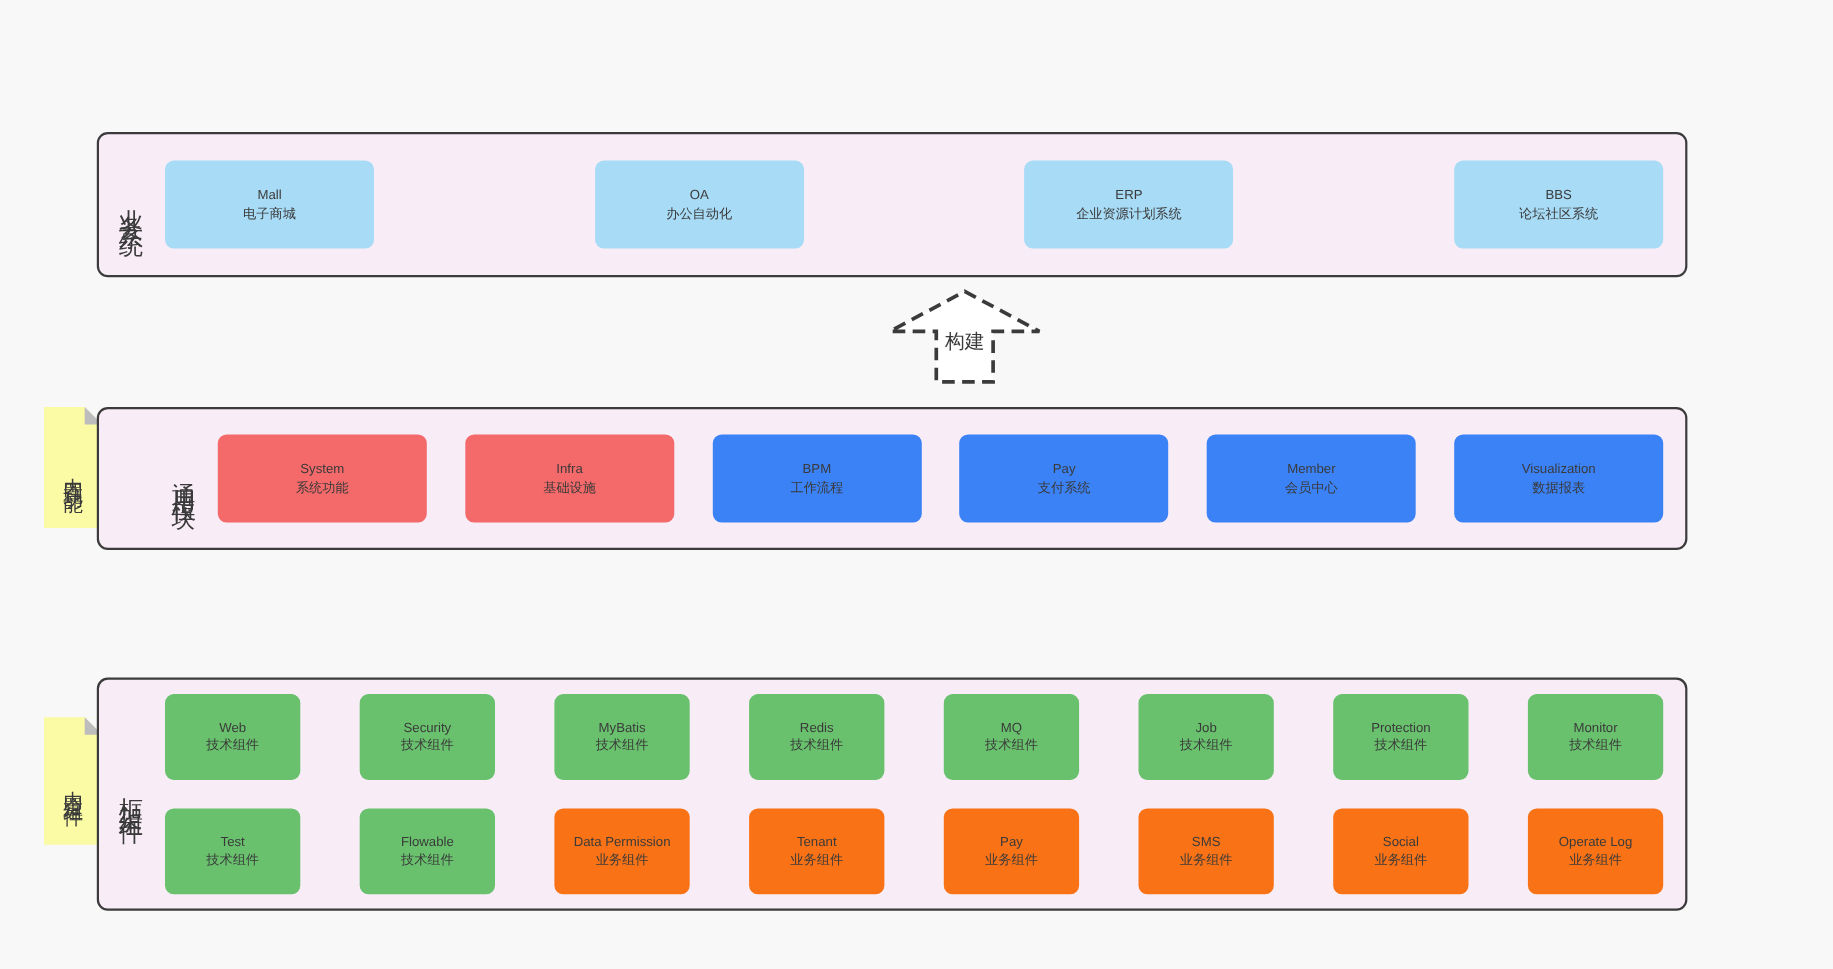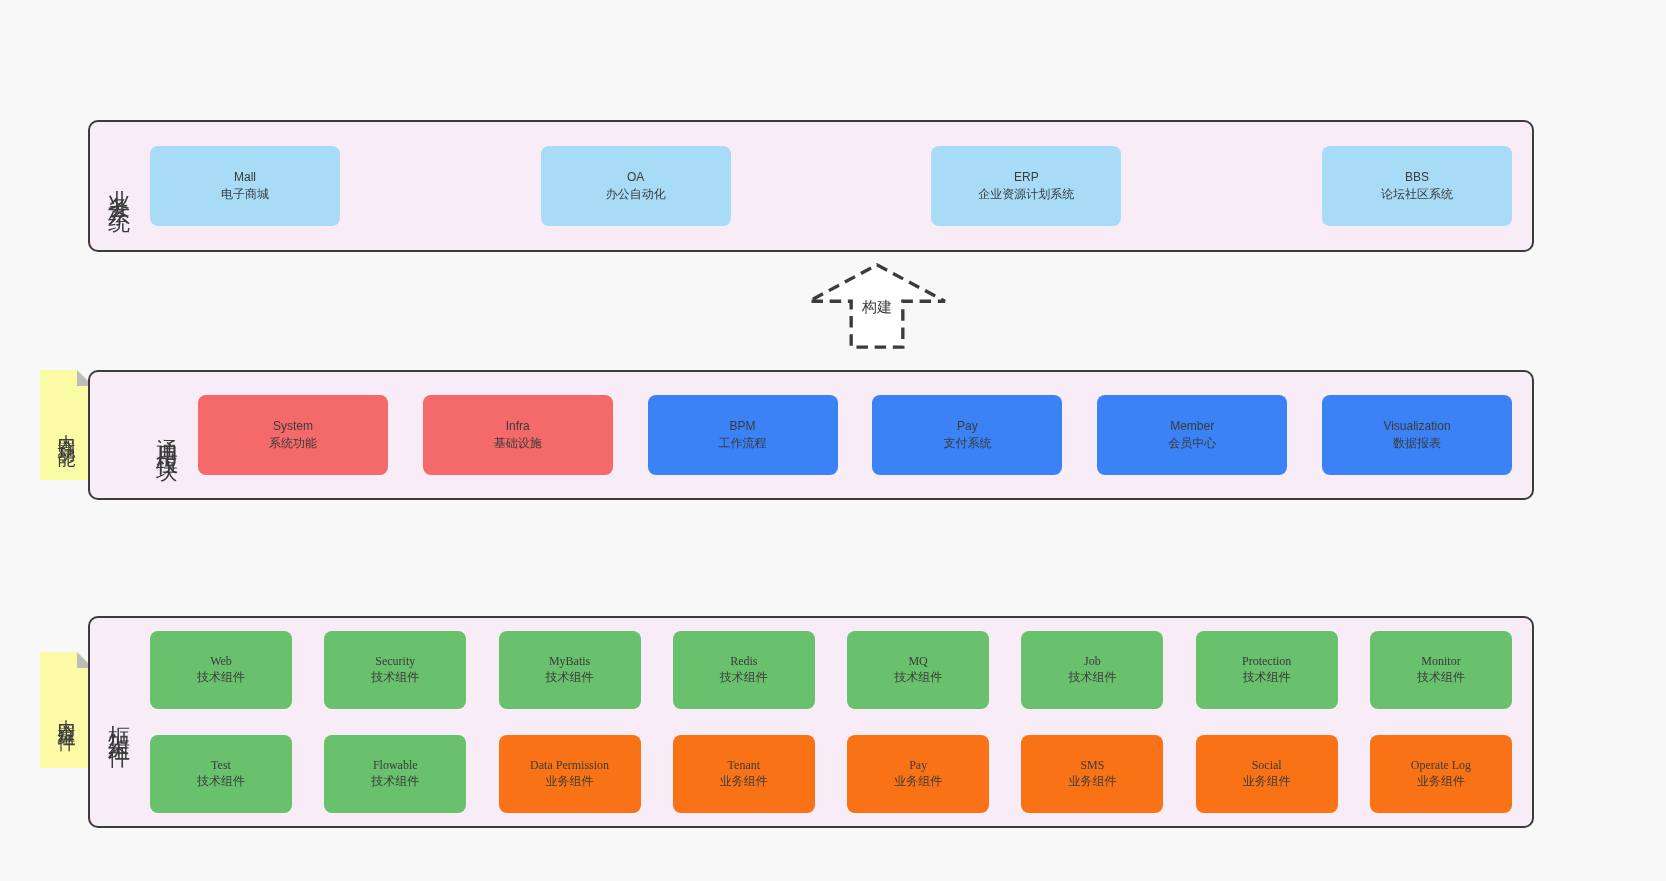--- a/index.html
+++ b/index.html
@@ -29,21 +29,21 @@
   .panel-body.cols {
     flex-direction:column; justify-content:center; align-items:stretch; gap:26px;
   }
   .row { display:flex; justify-content:space-between; }
   .box {
     border-radius:8px; display:flex; flex-direction:column;
     align-items:center; justify-content:center; text-align:center;
     font-size:12px; line-height:1.45; color:#3a3a3a;
   }
   .w6 { width:190px; height:80px; }
-  .w8 { width:142px; height:78px; line-height:1.32;font-family:Liberation Serif, serif; }
+  .w8 { width:123px; height:78px; line-height:1.32; }
   .blue   { background:#a8dbf5; }
   .red    { background:#f4696a; }
   .pink   { background:#3b82f6; }
   .gdark  { background:#69c16e; }
   .glight { background:#f97316; }
   .sticky {
     position:absolute; left:40px; width:53px; box-sizing:border-box;
     background:#fbfba6; z-index:0;
     display:flex; align-items:center; justify-content:center;
     writing-mode:vertical-rl; text-orientation:upright;
@@ -58,21 +58,21 @@
   .sticky::after {
     content:""; position:absolute; top:0; right:0; width:0; height:0;
     border-bottom:16px solid #bdbdbd; border-right:16px solid transparent;
   }
   .arrow { position:absolute; width:150px; height:88px; z-index:2; }
   #arrow-build     { left:802px; top:262px; }
   #arrow-implement { left:806px; top:512px; }
   .arrow svg { width:100%; height:100%; display:block; }
   .arrow-label {
     position:absolute; left:50%; top:36px; transform:translateX(-50%);
-    background:#ffffff; padding:0 3px; font-size:15px; white-space:nowrap;
+    background:#ffffff; padding:0 3px; font-size:18px; white-space:nowrap;
     color:#3a3a3a;
   }
 </style>
 </head>
 <body>
 
 <div class="canvas">
 
   <div class="panel" id="panel-business">
     <div class="panel-label">业务系统</div>

